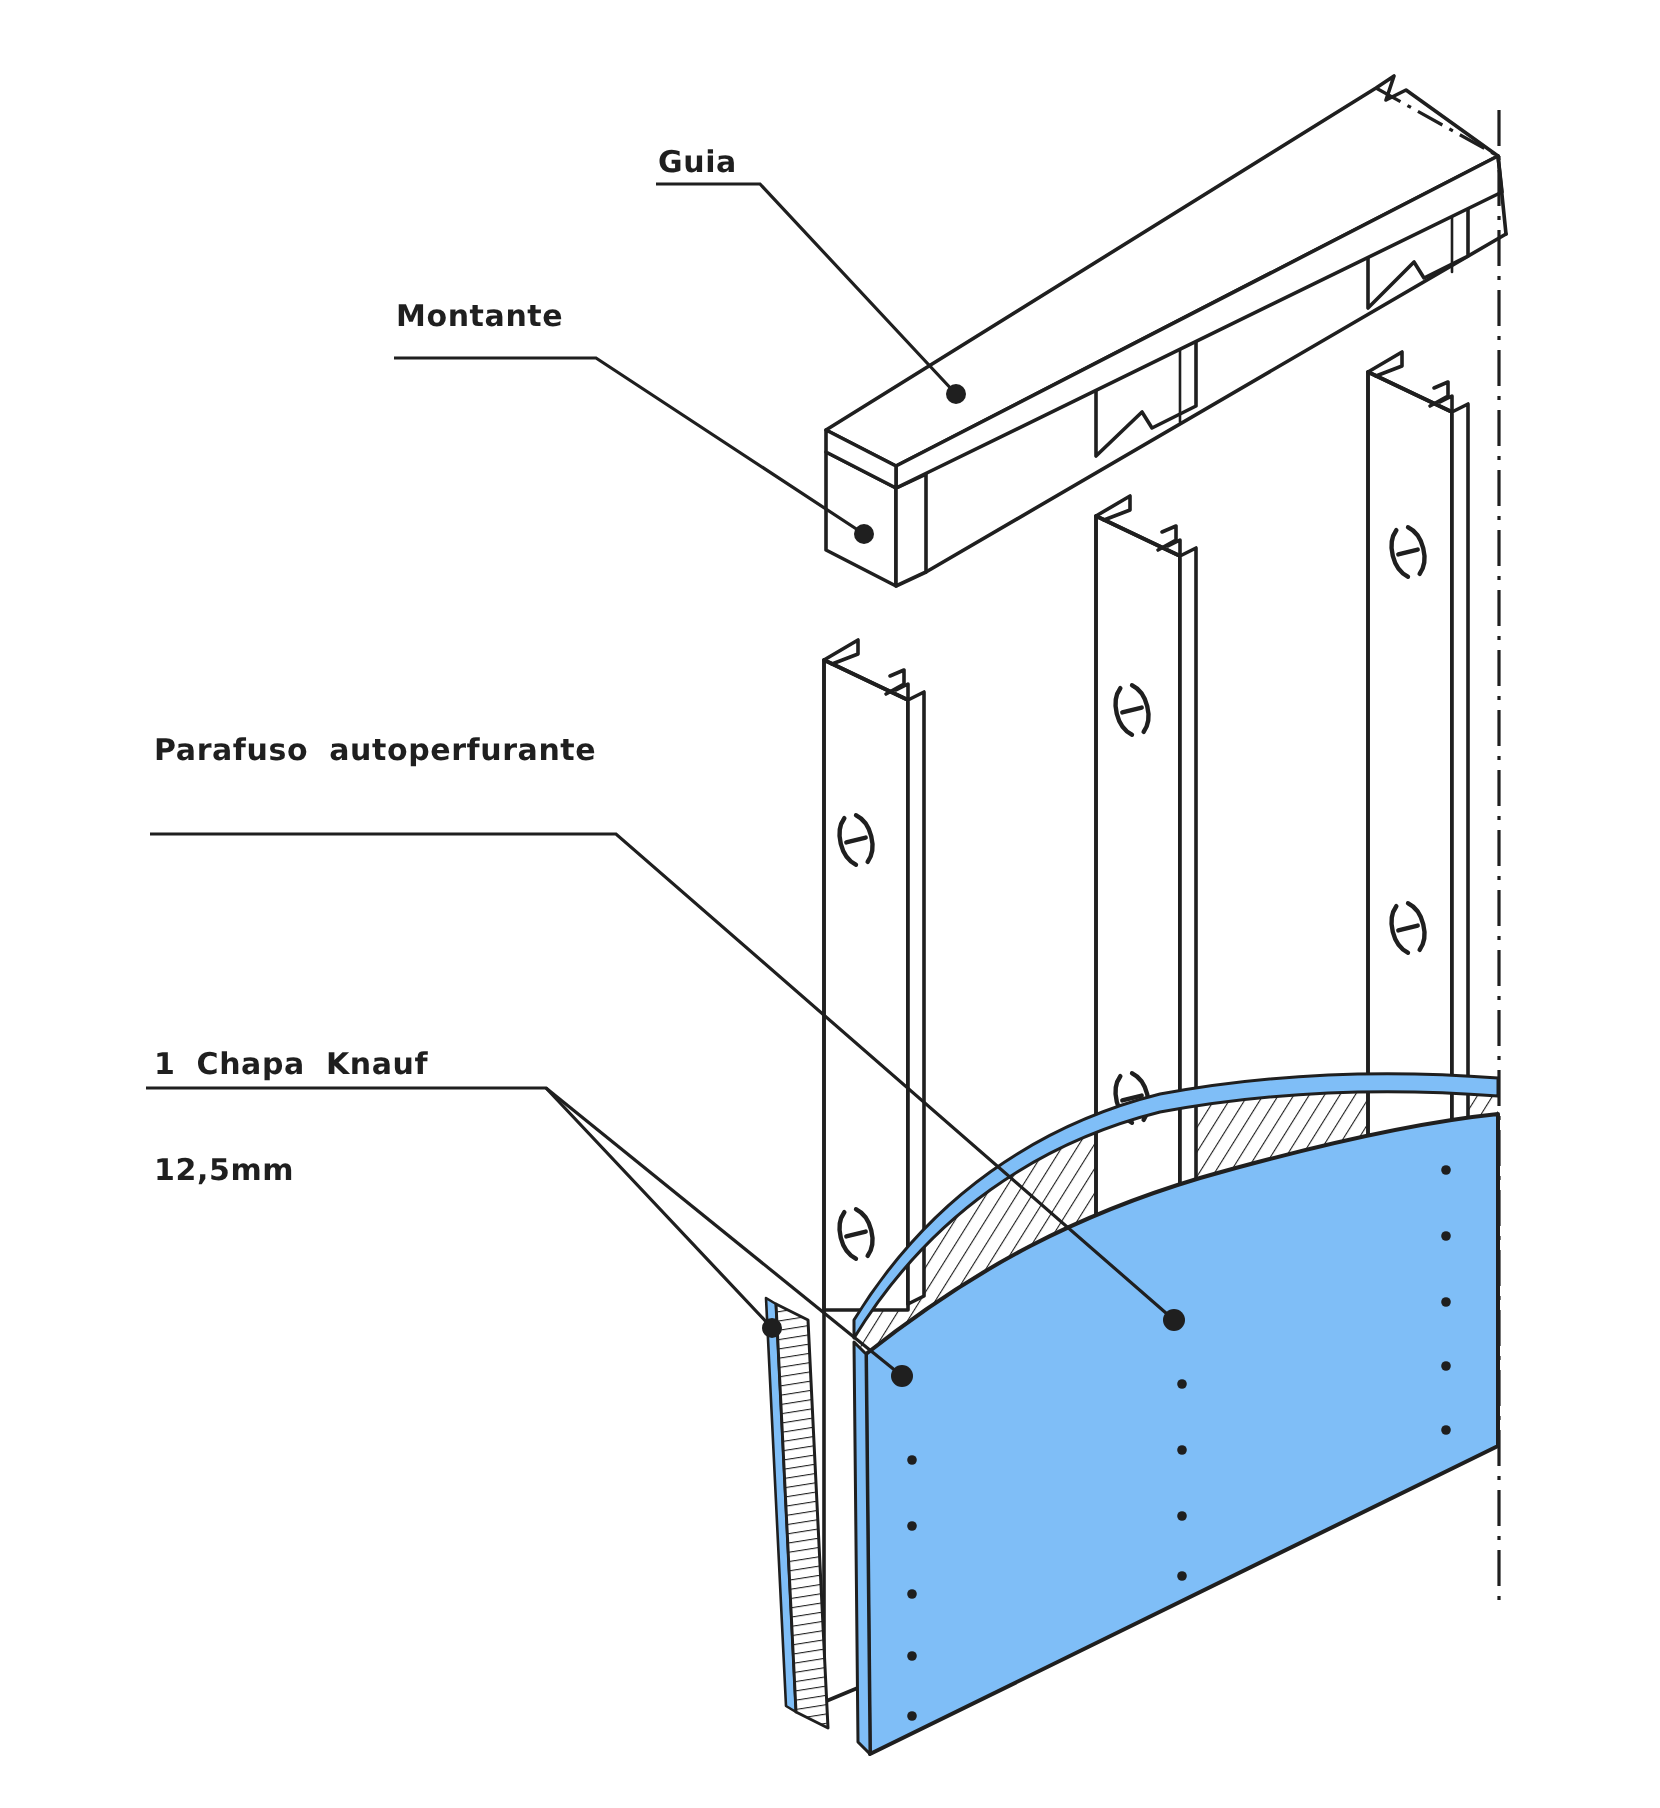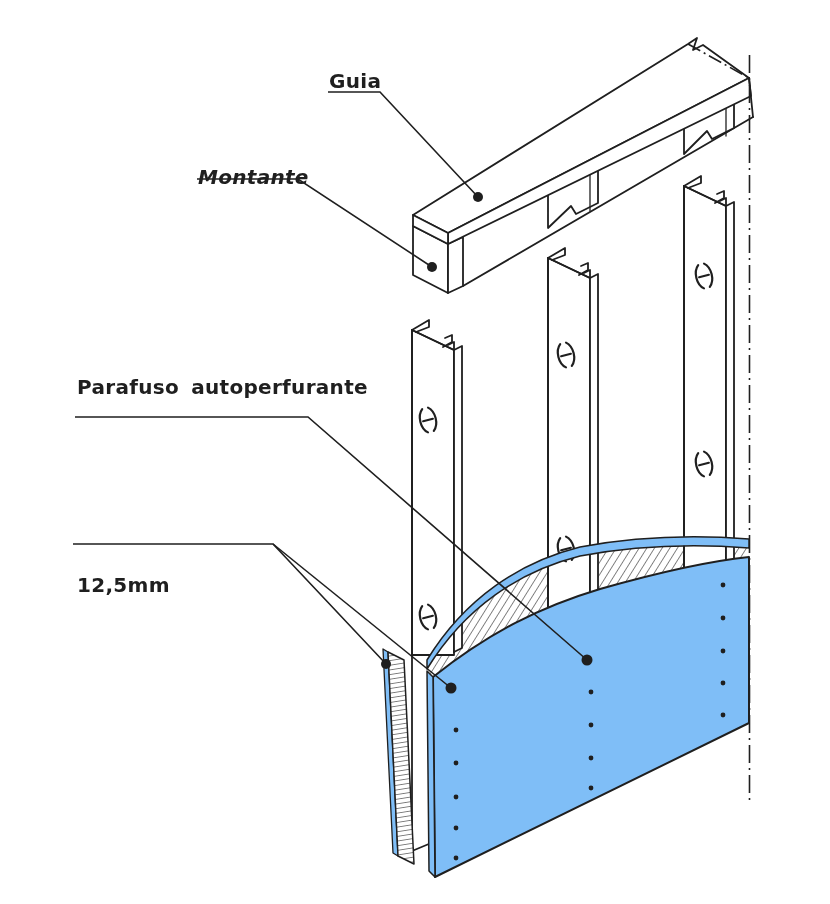--- a/index.html
+++ b/index.html
@@ -19,21 +19,21 @@
   .s{stroke:var(--line);stroke-width:1.8;fill:none;stroke-linejoin:round;stroke-linecap:round;}
   .sw{stroke:var(--line);stroke-width:1.8;fill:#ffffff;stroke-linejoin:round;}
   .sb{stroke:var(--line);stroke-width:1.8;fill:var(--panel);stroke-linejoin:round;}
   .thin{stroke-width:1.3;}
   .leader{stroke:var(--line);stroke-width:1.6;fill:none;}
   .dot{fill:var(--line);stroke:none;}
   .cl{stroke:var(--line);stroke-width:1.6;fill:none;}
   .label{
     position:absolute;
     font-weight:bold;
-    font-size:20px;
+    font-size:15px;
     line-height:22px;
     letter-spacing:.3px;
     word-spacing:5px;
     color:var(--line);
     white-space:nowrap;
   }
 </style>
 </head>
 <body>
 
@@ -179,22 +179,25 @@
     <path class="leader" d="M73,544 L273,544 L386,664"></path>
     <path class="leader" d="M273,544 L451,688"></path>
     <circle class="dot" cx="386" cy="664" r="5"></circle>
     <circle class="dot" cx="451" cy="688" r="5.5"></circle>
   </g>
 </svg>
 
 <div class="label" style="left:329px;top:70px;">
   <span>Guia</span>
 </div>
-<div class="label" style="left:198px;top:166px;font-style:italic;">
+<div class="label" style="left:198px;top:147px;">
   <span>Montante</span>
 </div>
-<div class="label" style="left:77px;top:376px;text-align:right;">
+<div class="label" style="left:77px;top:364px;text-align:right;">
   <div>Parafuso autoperfurante</div>
+</div>
+<div class="label" style="left:77px;top:521px;">
+  <span>1 Chapa Knauf</span>
 </div>
 <div class="label" style="left:77px;top:574px;">
   <span>12,5mm</span>
 </div>
 </div>
 
 </body></html>

